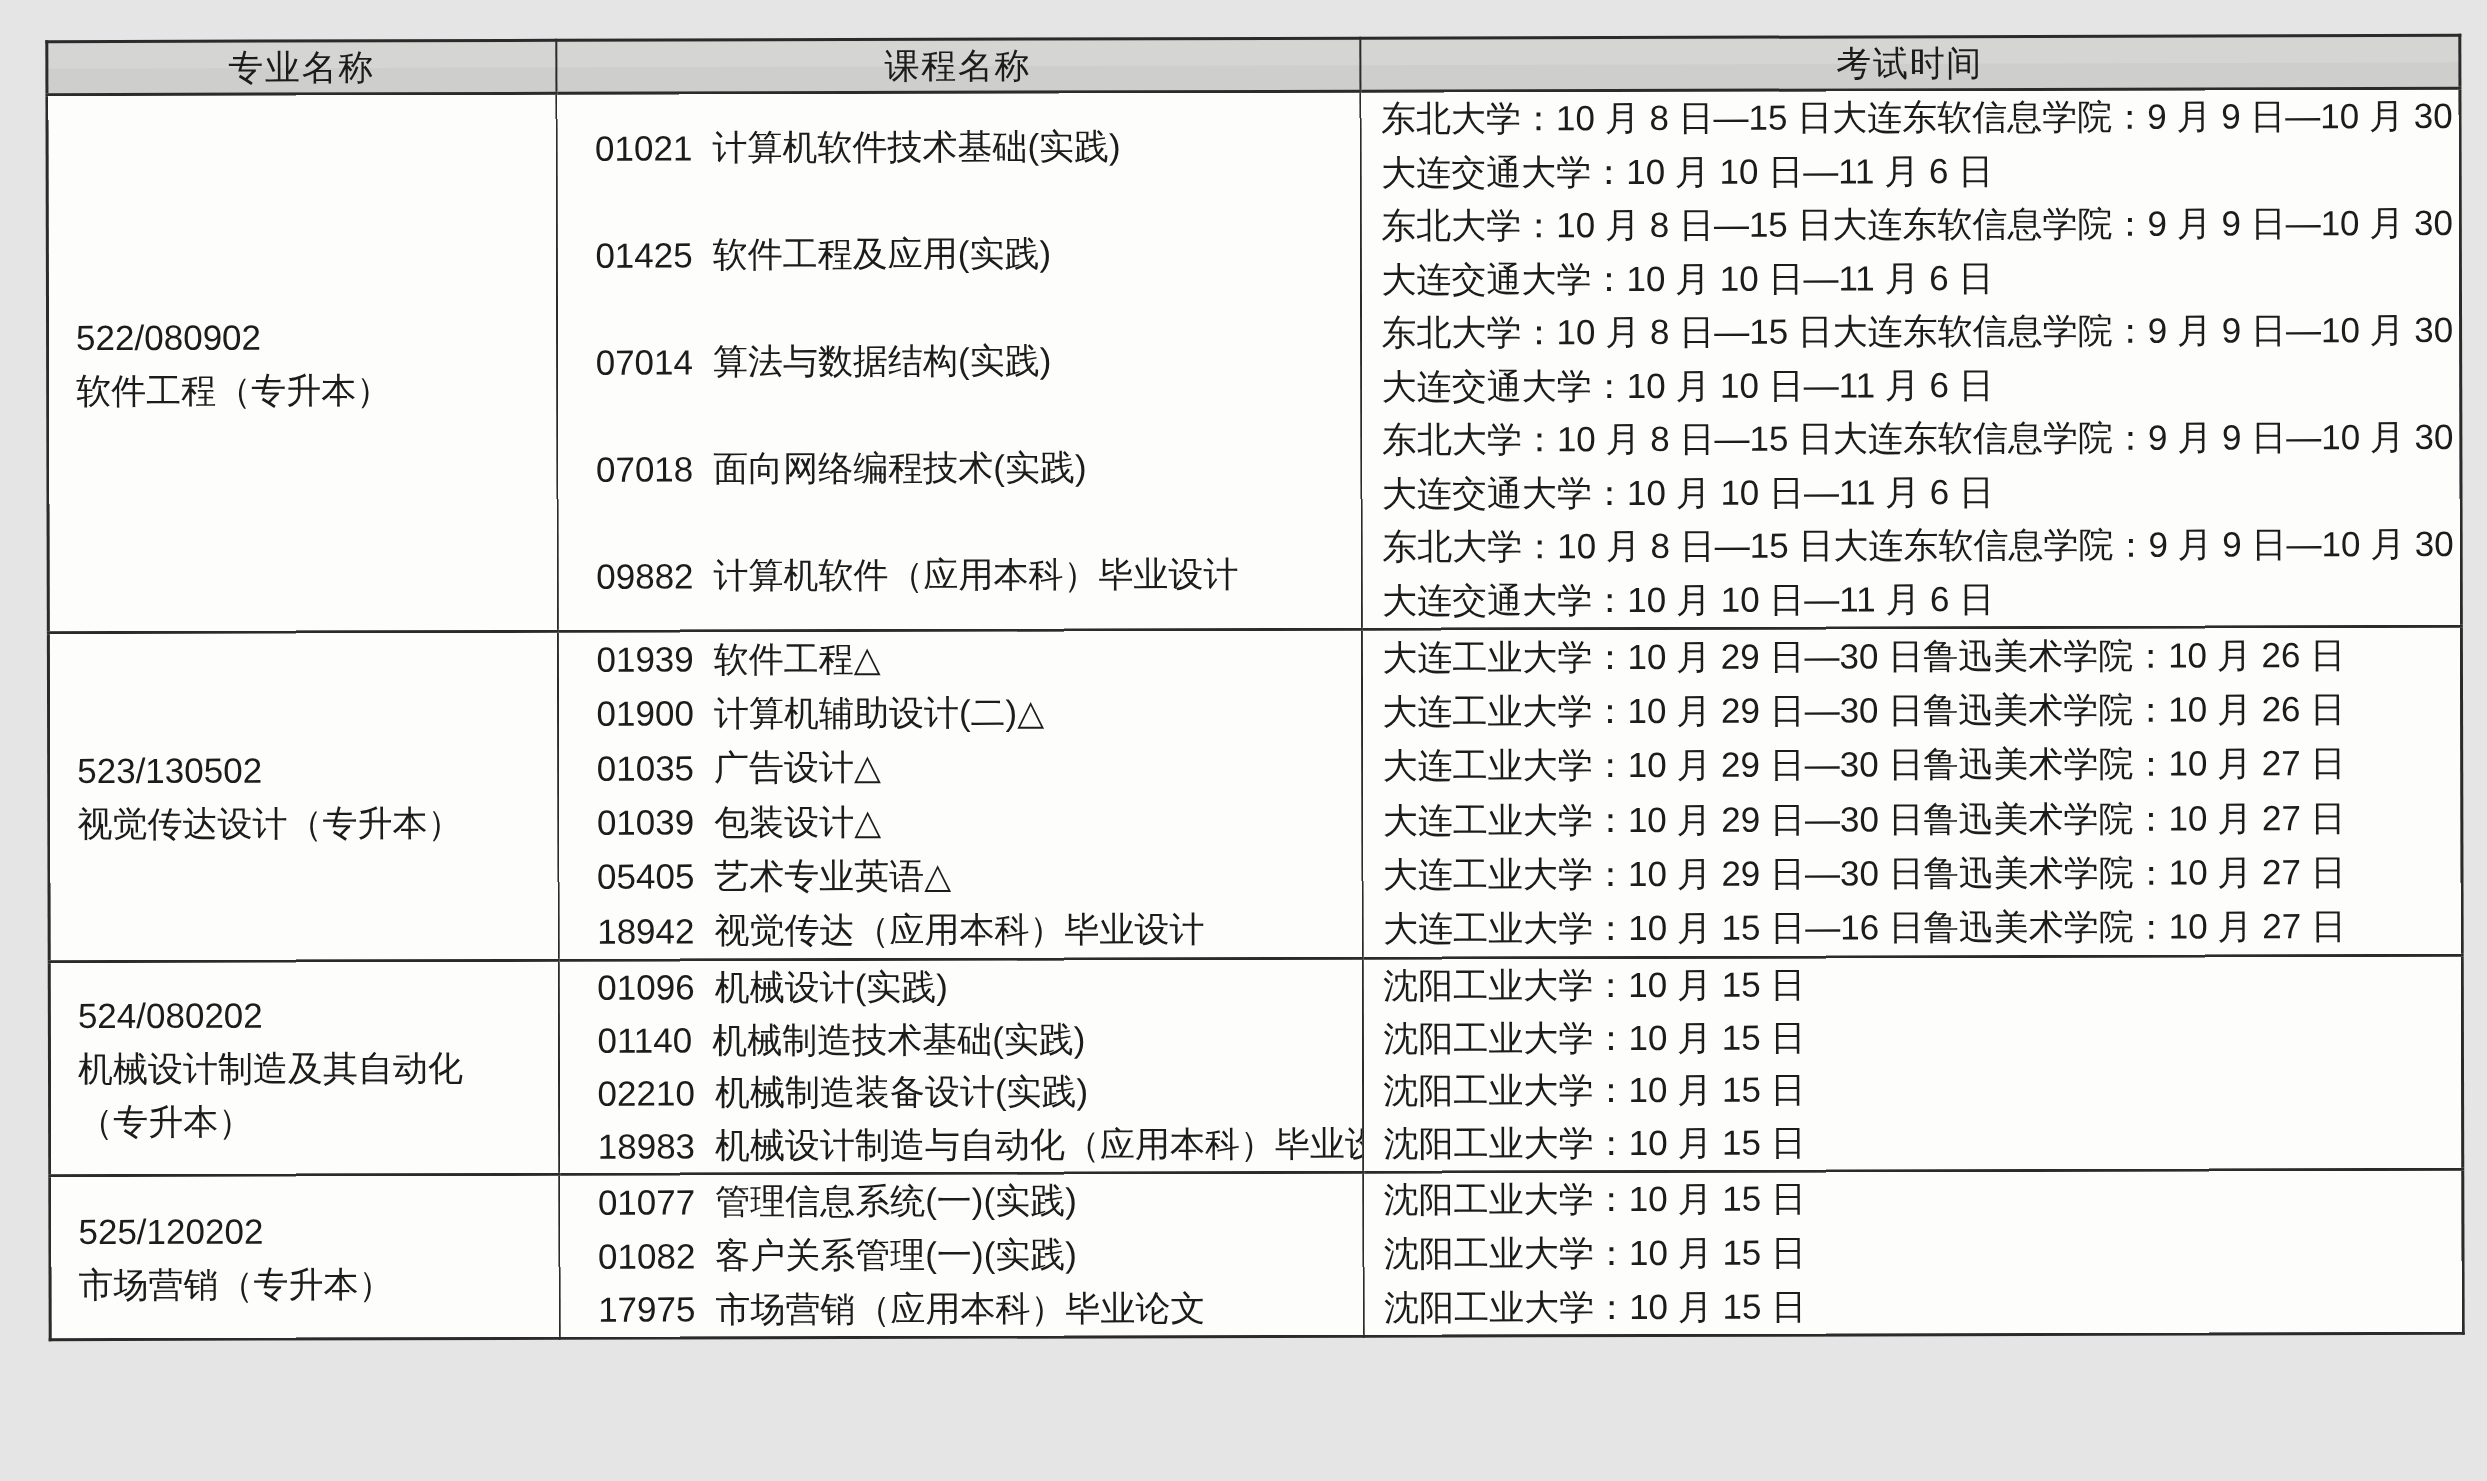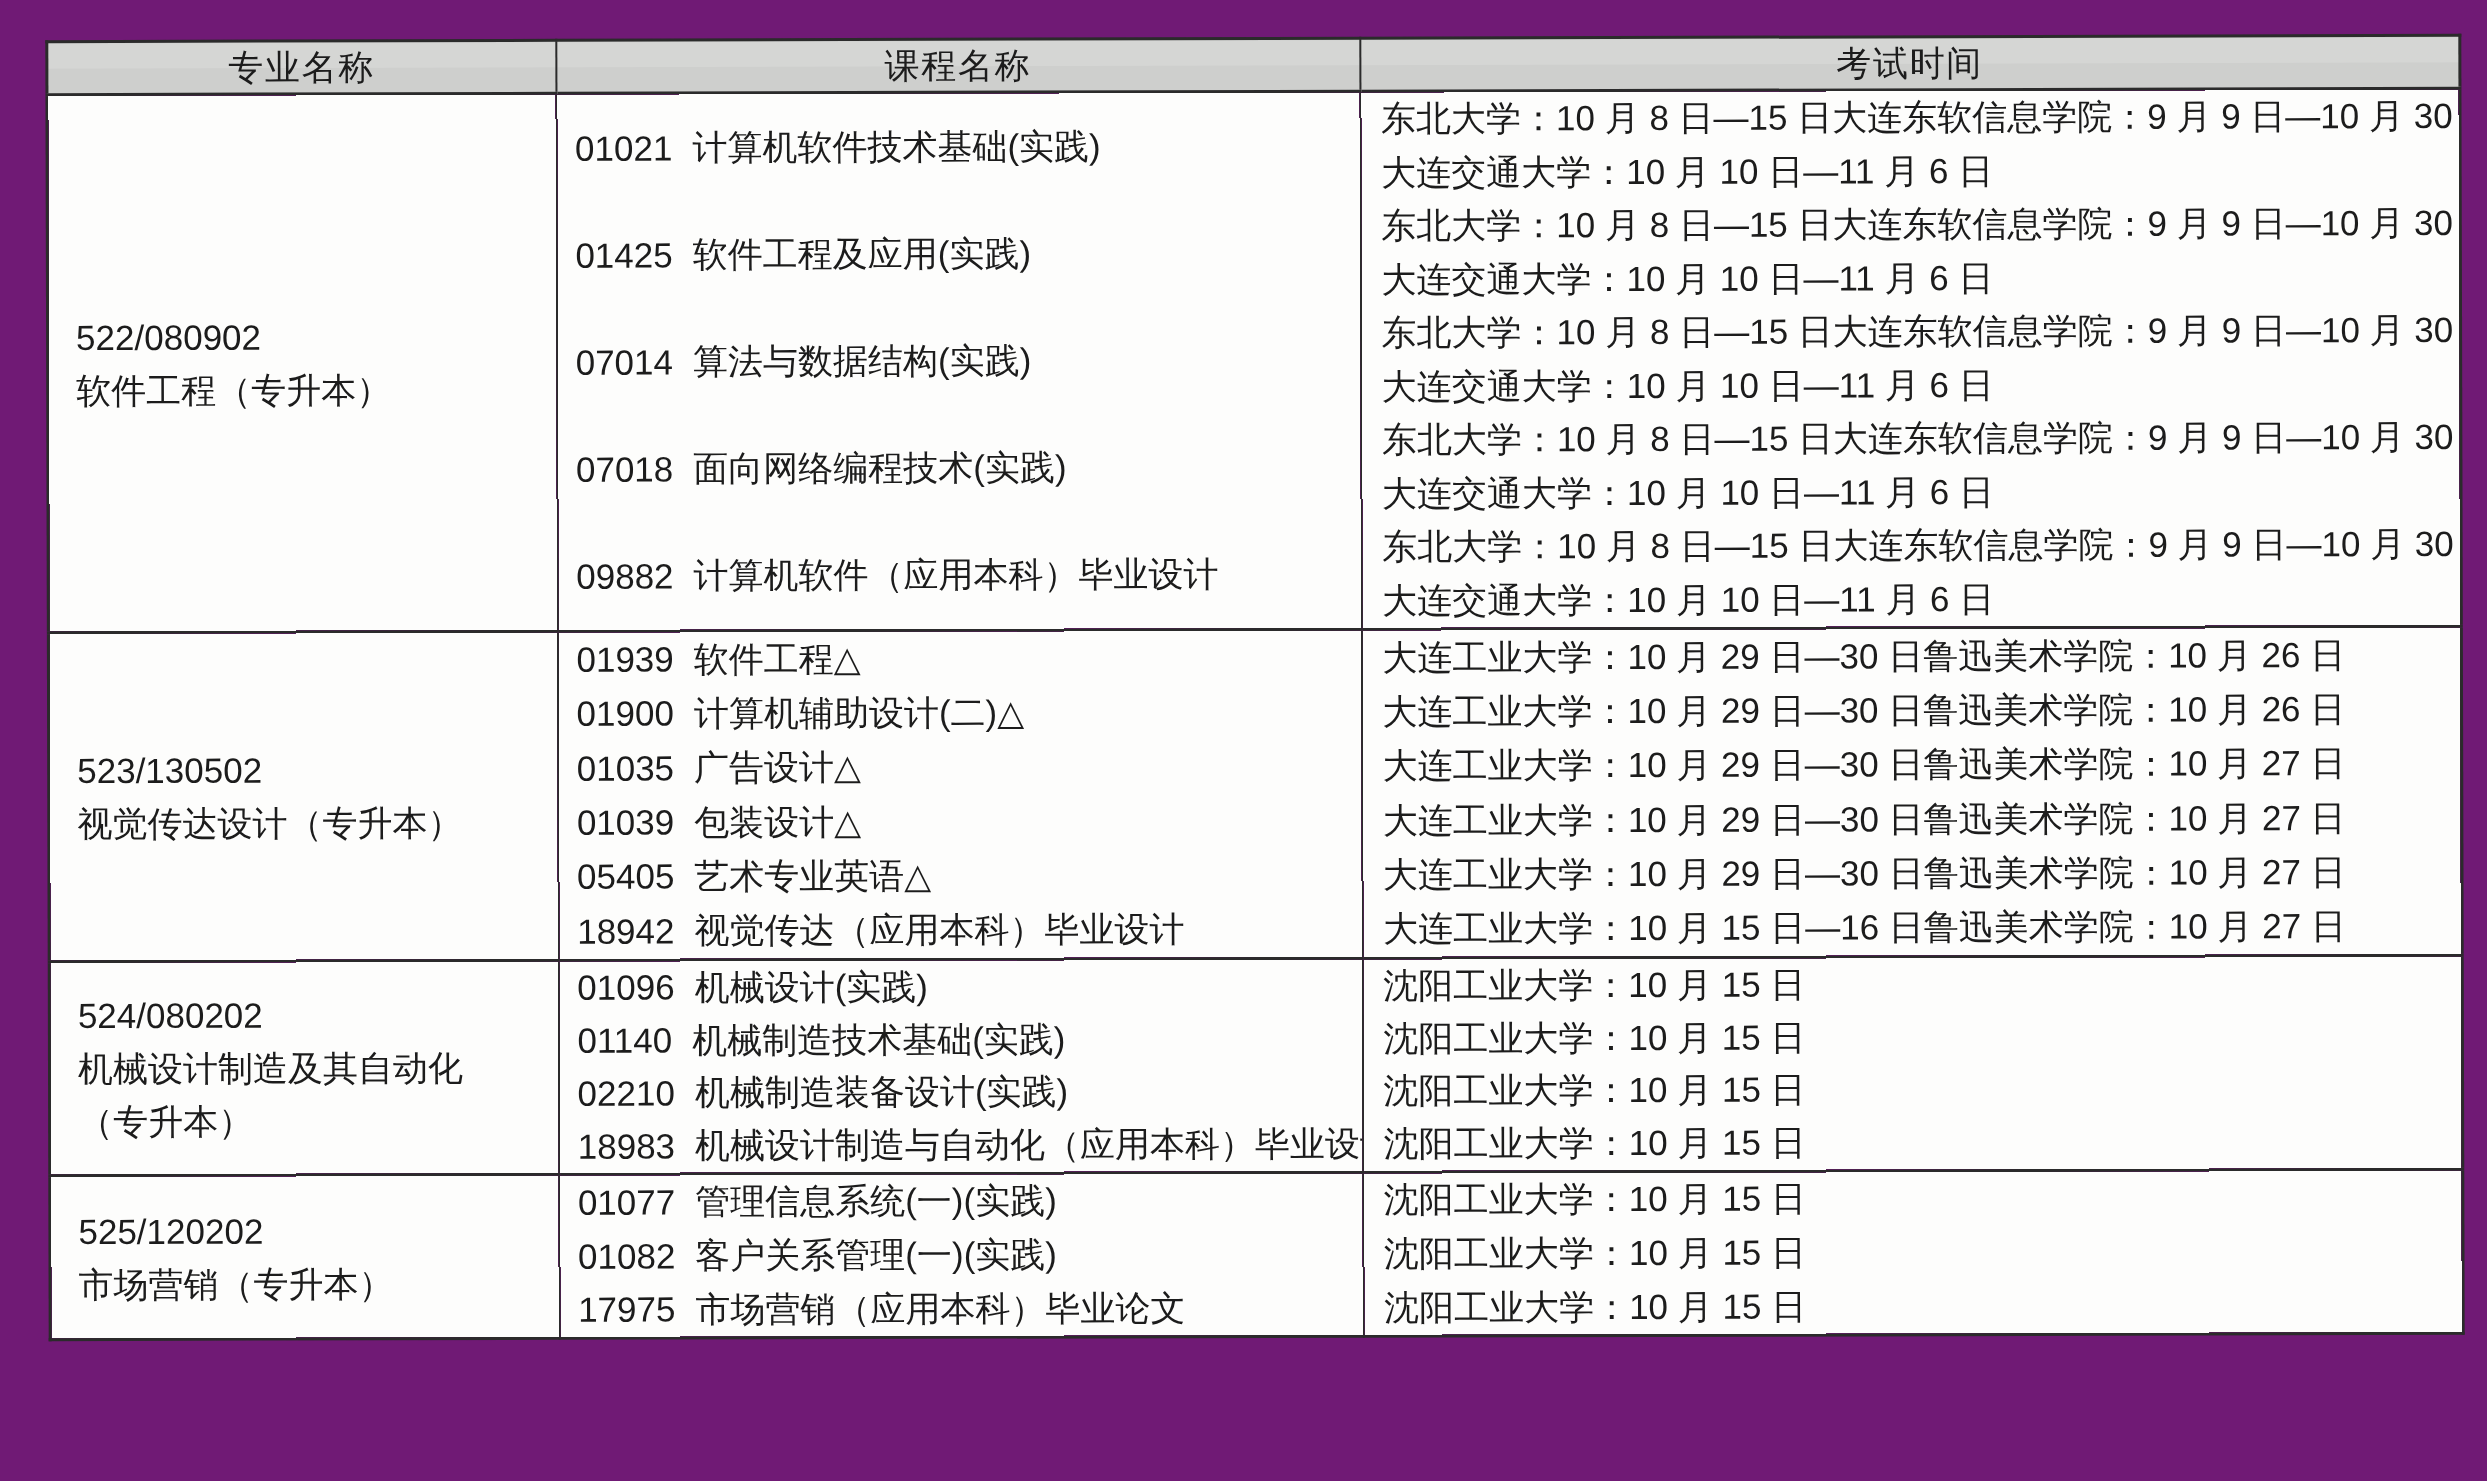--- a/index.html
+++ b/index.html
@@ -1,19 +1,19 @@
 <!DOCTYPE html>
 <html style="font-size:13.3px"><head>
 <meta charset="utf-8">
 <style>
   * { margin: 0; padding: 0; box-sizing: border-box; }
   html, body { width: 2487px; height: 1482px; background: #fbfbfa; overflow: hidden; }
   body { font-family: "Liberation Sans", "DejaVu Sans", sans-serif; color: #1c1c1c; }
 
-  .page { position: relative; width: 2487px; height: 1482px; background: #701a75; }
+  .page { position: relative; width: 2487px; height: 1482px; background: #e5e5e5; }
 
   table.schedule {
     position: absolute; left: 47px; top: 37px;
     width: 2413px; table-layout: fixed;
     border-collapse: collapse;
     border: 3.3px solid #2b2b2b;
     transform: rotate(-0.15deg);
     font-size: 35px;
   }
   col.c1 { width: 509px; }
@@ -38,21 +38,21 @@
     display: flex; flex-direction: column; justify-content: center;
     padding-left: 27px; line-height: 53px;
   }
   .stack {
     position: absolute; inset: 0;
     display: flex; flex-direction: column;
   }
   .sub { flex: 1 1 0; display: flex; align-items: center; white-space: nowrap; overflow: hidden; }
   .sub.course { padding-left: 18px; }
   .sub.time   { padding-left: 20px; }
-  .code { display: inline-block; margin-right: 20px; }
+  .code { display: inline-block; margin-right: 20px; margin-left: 20px; }
 </style>
 </head>
 <body>
 
 <div class="page">
   <table class="schedule">
     <colgroup>
         <col class="c1">
         <col class="c2">
         <col class="c3">

